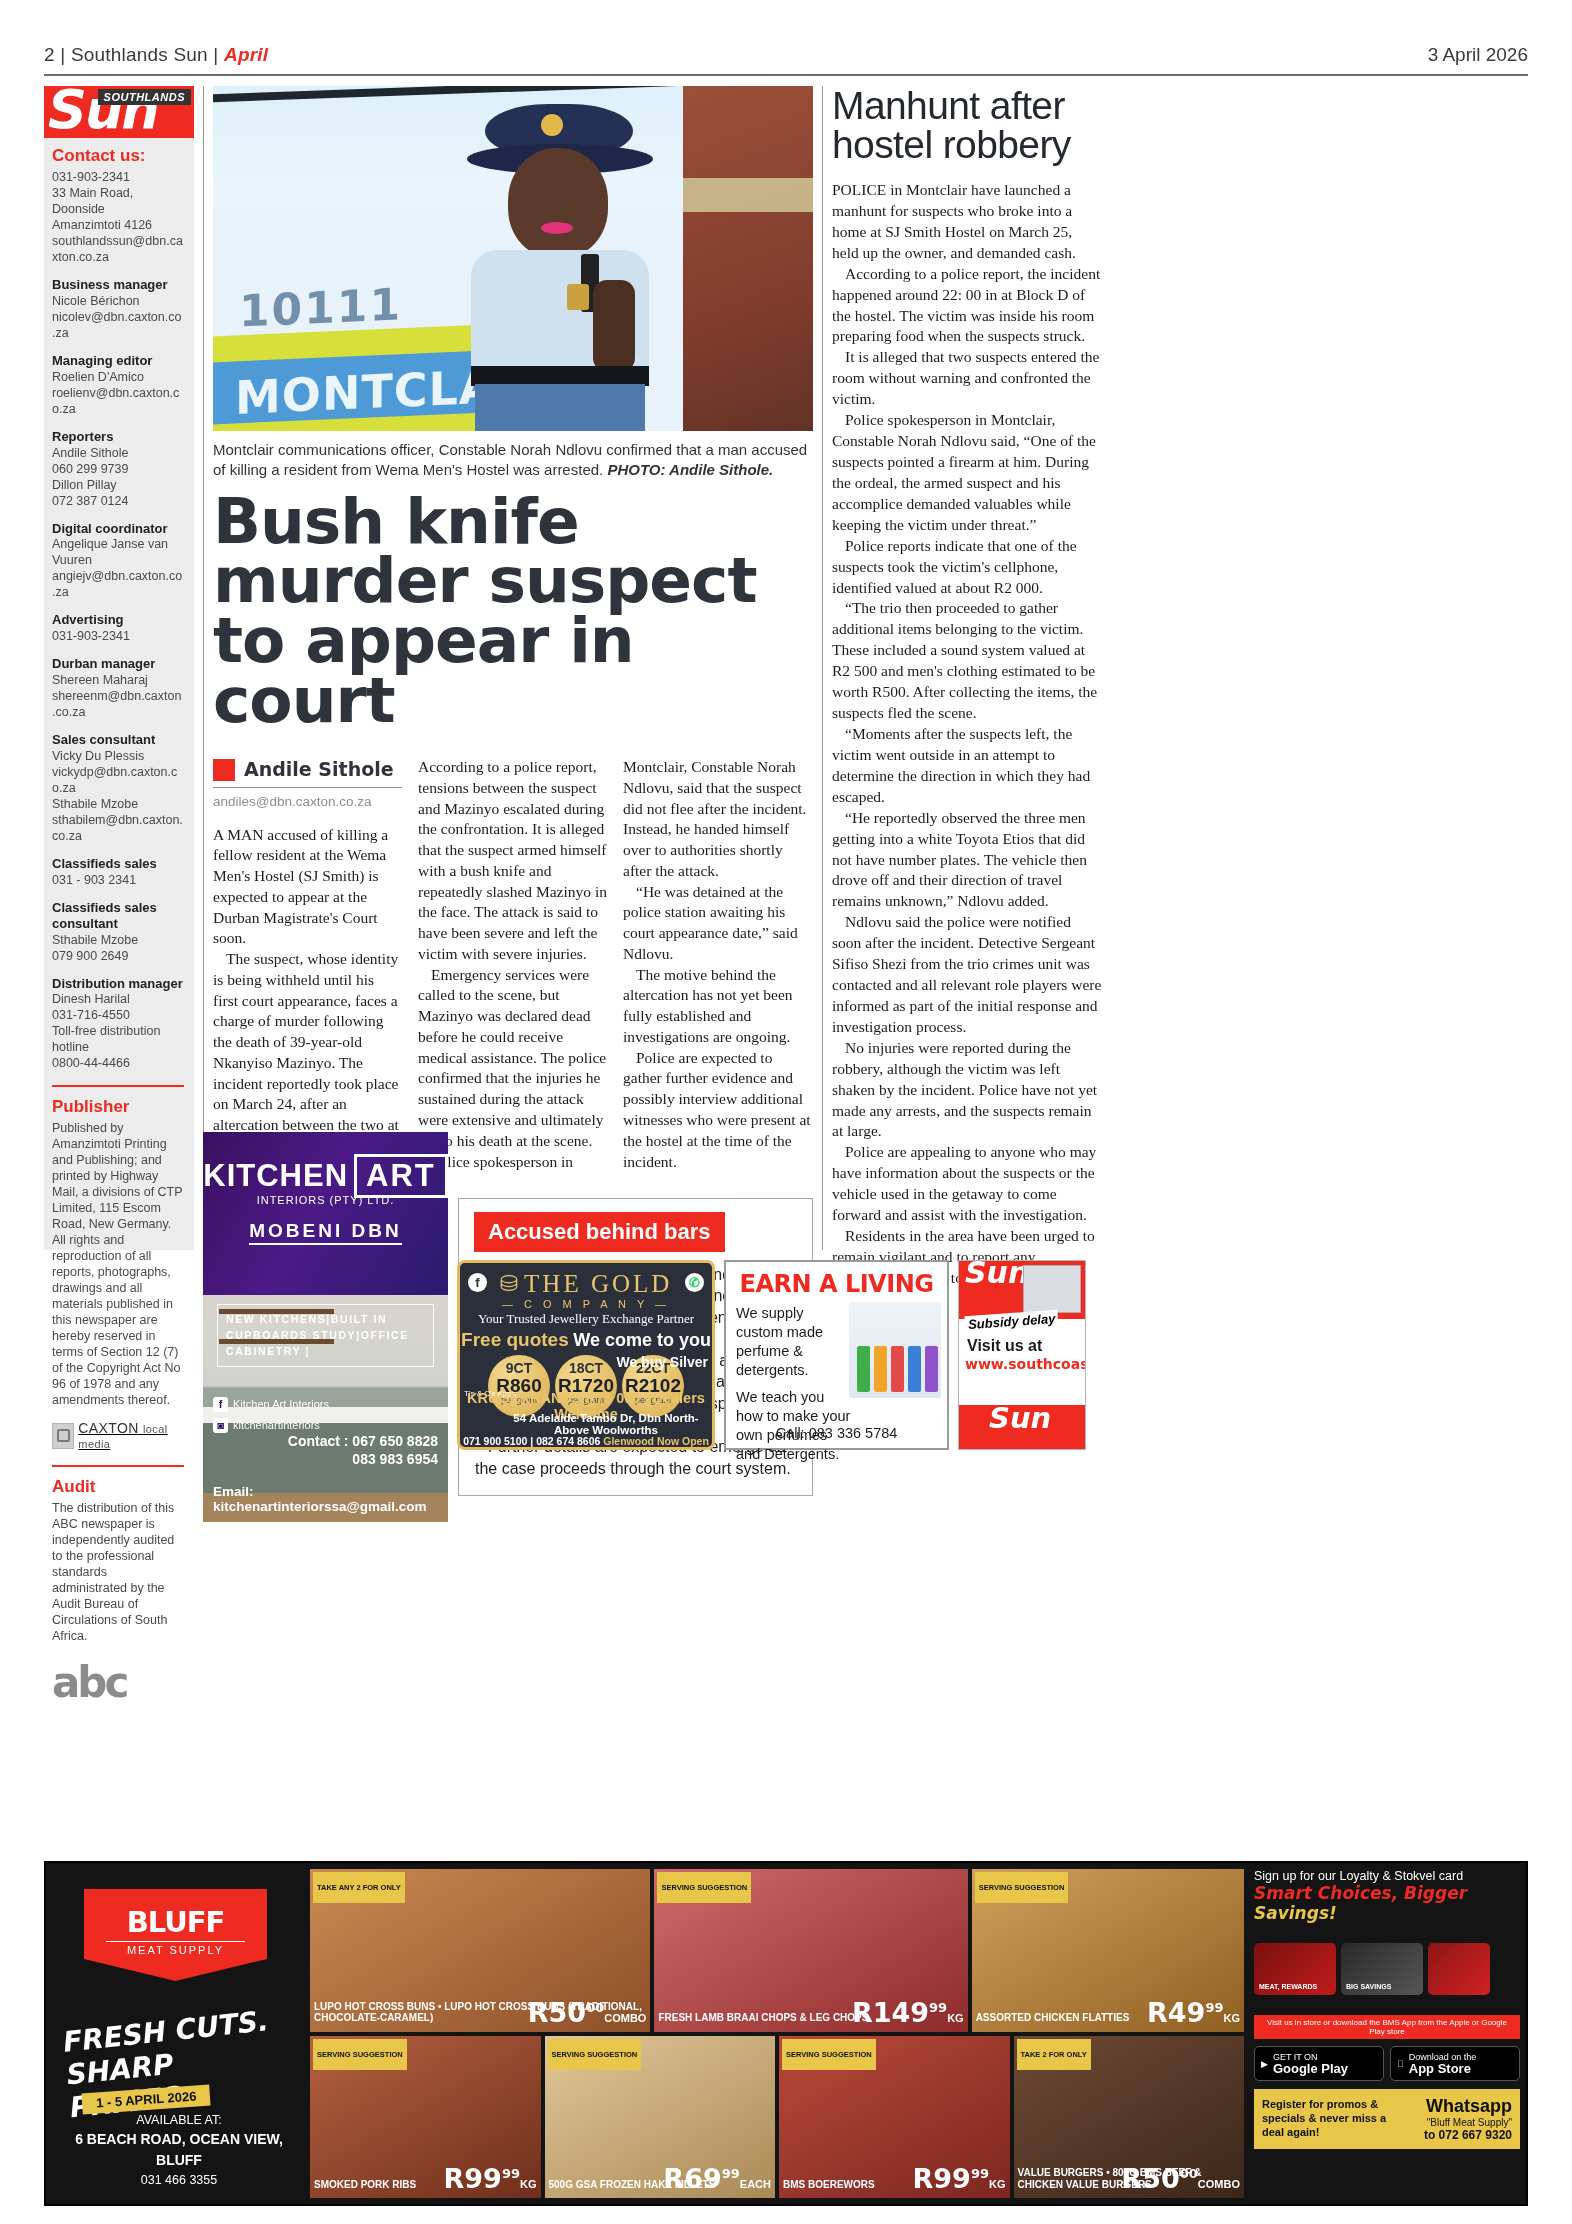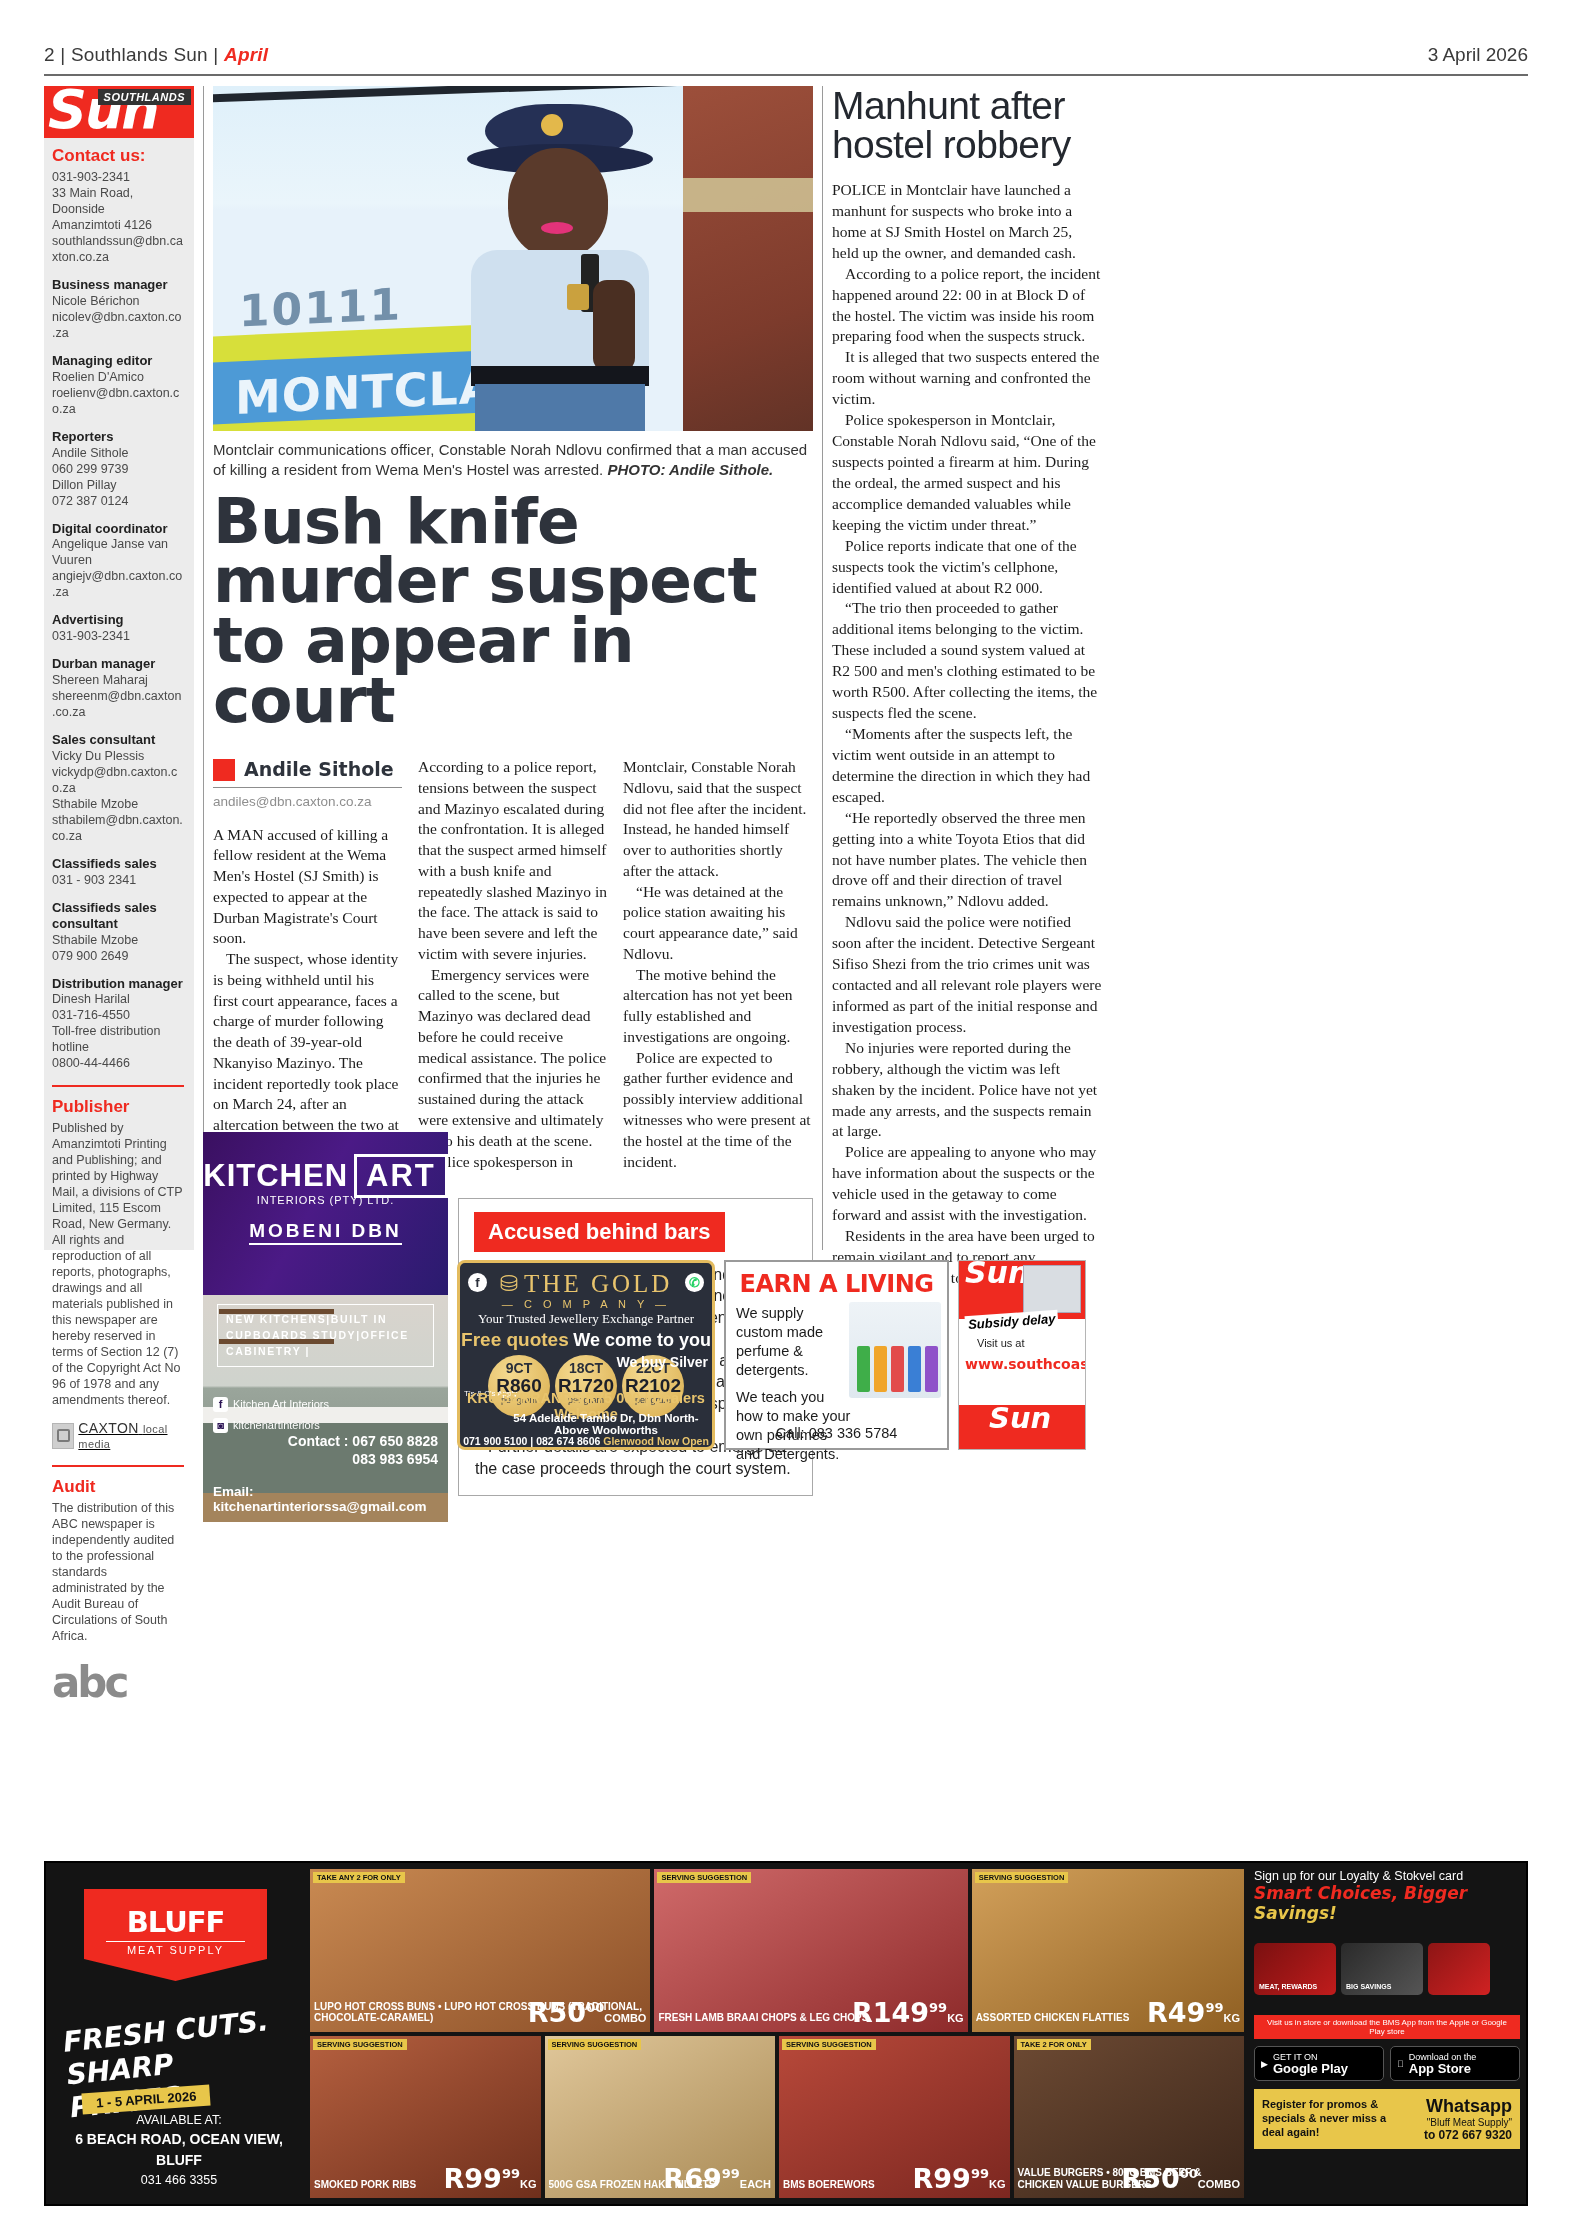--- a/index.html
+++ b/index.html
@@ -229,21 +229,21 @@
 
   .ad-sun { width:128px; height:190px; background:#fff; border:1px solid #b5b5b5;
             position:relative; overflow:hidden; }
   .sun-top { height:58px; background:#ef2a20; position:relative;}
   .sun-top .s { position:absolute; left:6px; top:-6px; color:#fff; font-size:30px;
                 font-weight:bold; font-style:italic; font-family:"DejaVu Sans", sans-serif;}
   .sun-news { position:absolute; right:4px; top:4px; width:58px; height:48px;
               background:#d9dde2; border:1px solid #aab;}
   .sun-sub { position:absolute; top:52px; left:6px; font-size:13px; font-weight:bold;
              font-style:italic; background:#fff; padding:1px 3px; transform:rotate(-4deg);}
-  .sun-visit { position:absolute; top:76px; left:18px; font-size:11px; font-weight:normal;
+  .sun-visit { position:absolute; top:76px; left:8px; font-size:16px; font-weight:bold;
                color:#1c1c1c;}
   .sun-url { position:absolute; top:96px; left:6px; right:4px; color:#ef2a20; font-size:14px;
              font-weight:bold; line-height:1.05; font-family:"DejaVu Sans", sans-serif;}
   .sun-bottom { position:absolute; bottom:0; left:0; width:128px; height:44px; background:#ef2a20;}
   .sun-bottom .s2 { position:absolute; left:30px; top:-4px; color:#fff; font-size:29px;
                     font-weight:bold; font-style:italic; font-family:"DejaVu Sans", sans-serif;}
   .sun-bottom .cap { position:absolute; top:-12px; left:28px; color:#fff; font-size:7px;
                      font-weight:bold; letter-spacing:.5px;}
 
   
@@ -272,21 +272,21 @@
   .bl-row { display:flex; gap:4px; flex:1; }
   .bl-cell { position:relative; background:#222; overflow:hidden; }
   .bl-pricebox { position:absolute; right:4px; bottom:6px; color:#fff; }
   .bl-pr { font-size:27px; font-weight:bold; font-family:"DejaVu Sans", sans-serif;
            line-height:.9;}
   .bl-pr sup { font-size:13px; }
   .bl-kg { font-size:11px; font-weight:bold; }
   .bl-label { position:absolute; left:4px; bottom:8px; color:#fff; font-size:10px;
               font-weight:bold; line-height:1.15; }
   .bl-tag { position:absolute; left:3px; top:3px; background:#e8c64a; color:#111;
-            font-size:7.5px; font-weight:bold; padding:1px 4px;}
+            font-size:7.5px; font-weight:bold; padding:11px 4px;}
 
   .bl-right { width:278px; padding:6px; color:#fff; position:relative;}
   .bl-signup { color:#fff; font-size:12.5px; }
   .bl-smart { color:#ef2a20; font-size:17px; font-weight:bold; font-style:italic;
               font-family:"DejaVu Sans", sans-serif; }
   .bl-smart em { color:#e8c64a; font-style:italic; }
   .bl-cards { height:82px; margin:5px 0; display:flex; gap:5px; align-items:center;}
   .bl-card { width:82px; height:52px; border-radius:5px;
              background:linear-gradient(135deg,#7a1010,#c01c1c); position:relative;}
   .bl-card .cl { position:absolute; left:5px; bottom:5px; color:#fff; font-size:7px;

